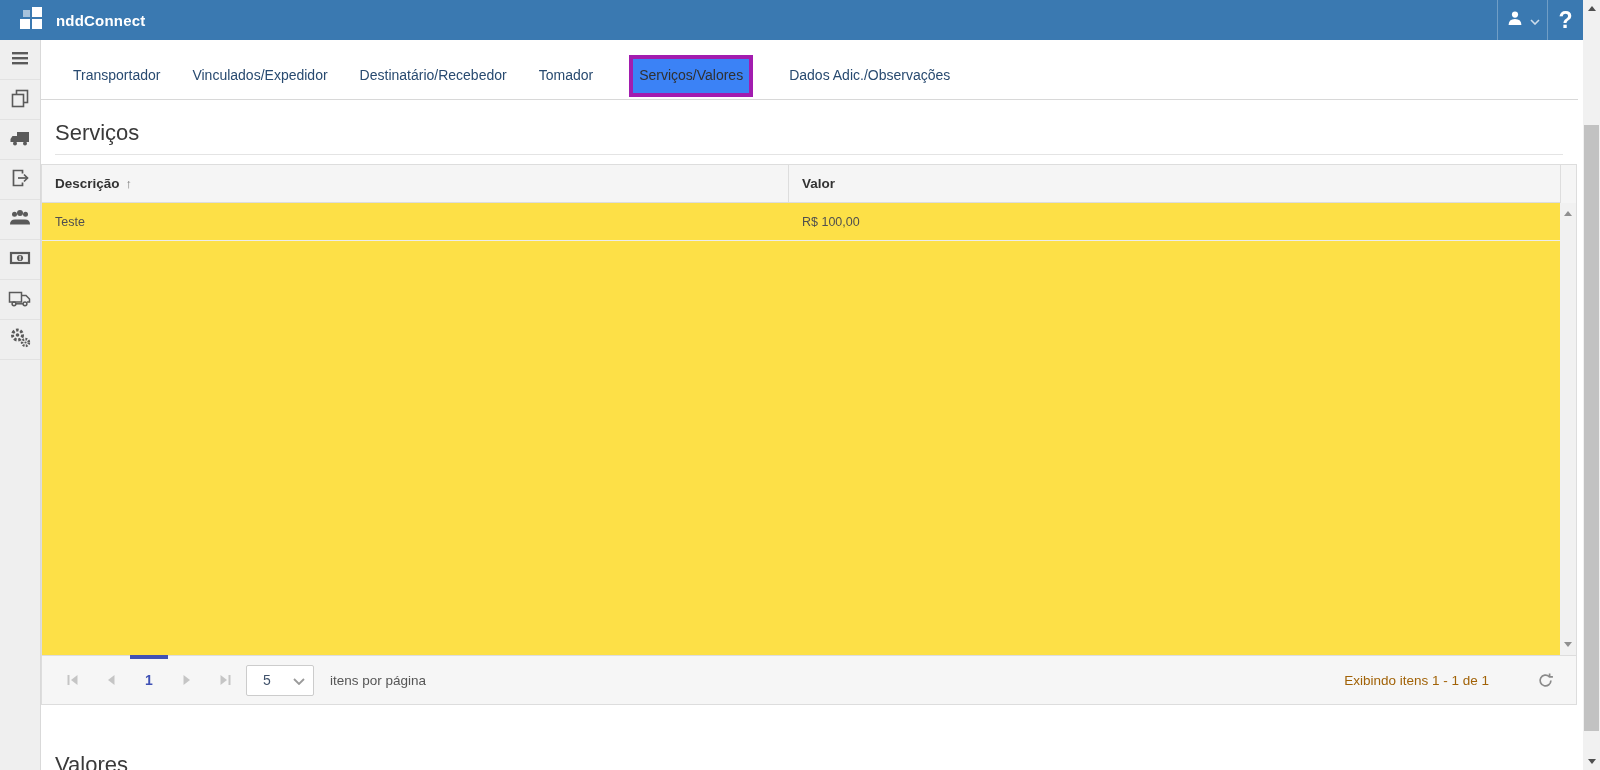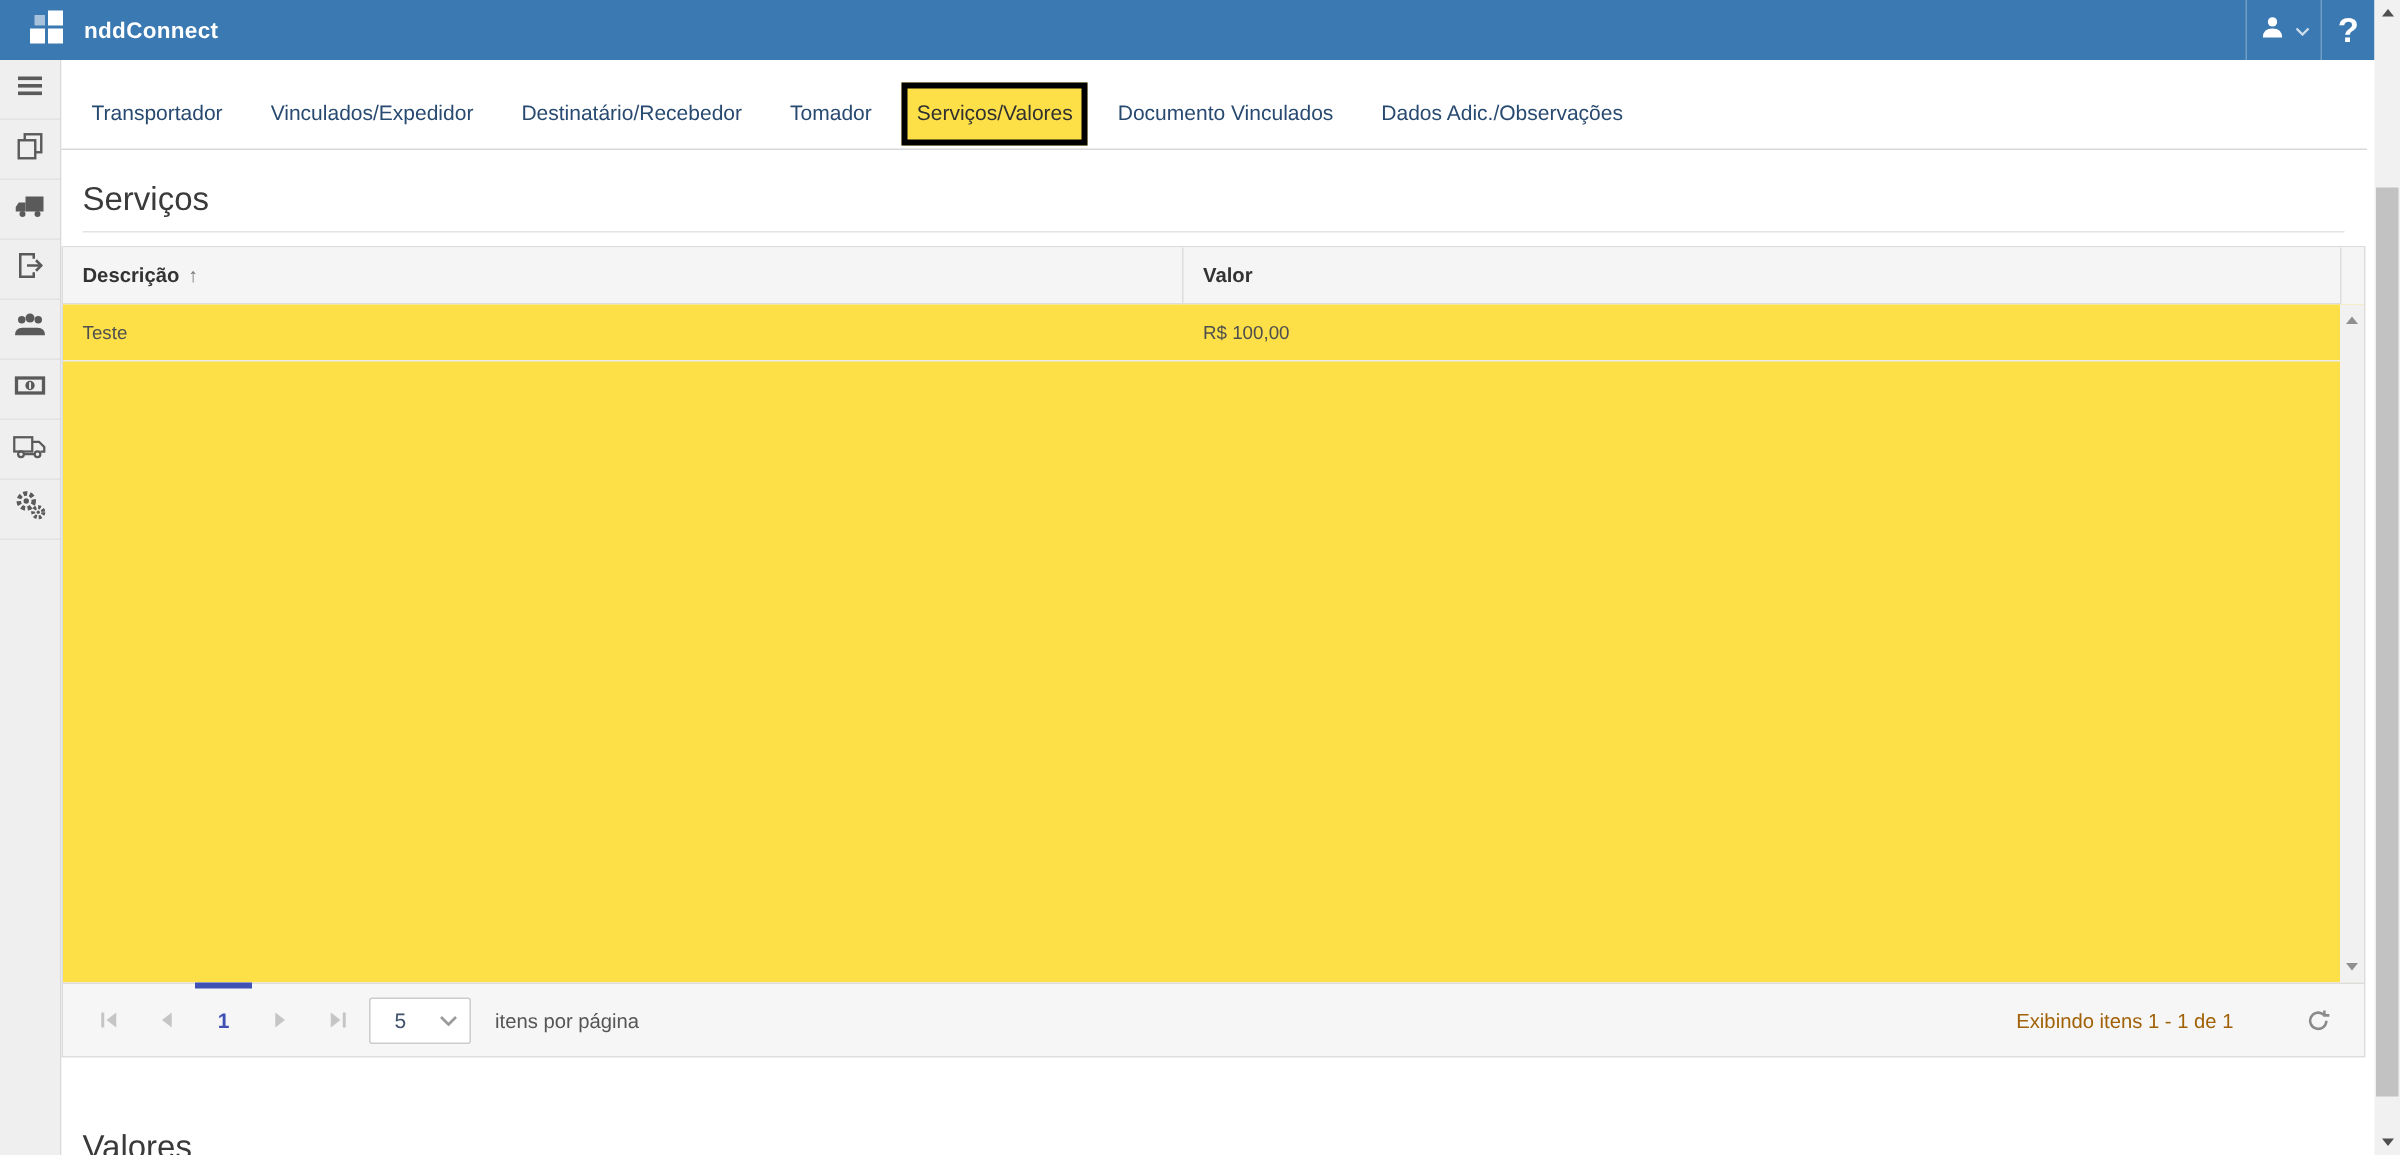--- a/index.html
+++ b/index.html
@@ -30,23 +30,23 @@
   .ws-thumb { position:absolute; left:1px; top:125px; width:15px; height:606px; background:#c2c2c2; }
 
   
   .sidebar { position:absolute; left:0; top:40px; width:41px; height:730px; background:#efefef; border-right:1px solid #d9d9d9; }
   .side-item { height:40px; border-bottom:1px solid #e2e2e2; display:flex; align-items:center; justify-content:center; cursor:pointer; }
 
   
   .main { position:absolute; left:41px; top:40px; width:1537px; height:730px; background:#fff; }
 
   
-  .tabstrip { height:60px; border-bottom:1px solid #d8d8d8; display:flex; align-items:flex-end; padding-left:4px; }
+  .tabstrip { height:60px; border-bottom:1px solid #d8d8d8; display:flex; align-items:flex-end; padding-left:16px; }
   .tab { margin:0 16px; padding:12px 0 16px; font-size:14px; color:#284a70; white-space:nowrap; cursor:pointer; }
-  .tab.active { border:4px solid #000000; padding:8px 6px 10px; margin:0 4px 2px; color:#303030; background:#fde047; }
+  .tab.active { border:4px solid #a21caf; padding:8px 6px 10px; margin:0 20px 2px; color:#303030; background:#3b82f6; }
 
   
   .section-head { margin:20px 15px 0 14px; padding-bottom:8px; border-bottom:1px solid #e4e4e4;
                   font-size:22px; color:#3a3a3a; }
   .section-head.cut { border-bottom:none; margin-top:47px; }
 
   
   .grid { margin:9px 0 0 0; border:1px solid #ddd; width:1536px; }
   .g-head { height:38px; background:#f5f5f5; border-bottom:1px solid #ddd; display:flex; align-items:center; }
   .hcell { font-size:13.5px; font-weight:bold; color:#333; padding-left:13px; height:38px; display:flex; align-items:center; gap:6px; cursor:pointer; }
@@ -184,21 +184,20 @@
 </div>
 
 <div class="main">
 
   <div class="tabstrip">
     <div class="tab">Transportador</div>
     <div class="tab">Vinculados/Expedidor</div>
     <div class="tab">Destinatário/Recebedor</div>
     <div class="tab">Tomador</div>
     <div class="tab active">Serviços/Valores</div>
-    <div class="tab">Documento Vinculados</div>
     <div class="tab">Dados Adic./Observações</div>
   </div>
 
   <div class="section-head">Serviços</div>
 
   <div class="grid">
     <div class="g-head">
       <div class="hcell h-desc">
         <span>Descrição</span>
         <span class="sort-arrow">↑</span>

